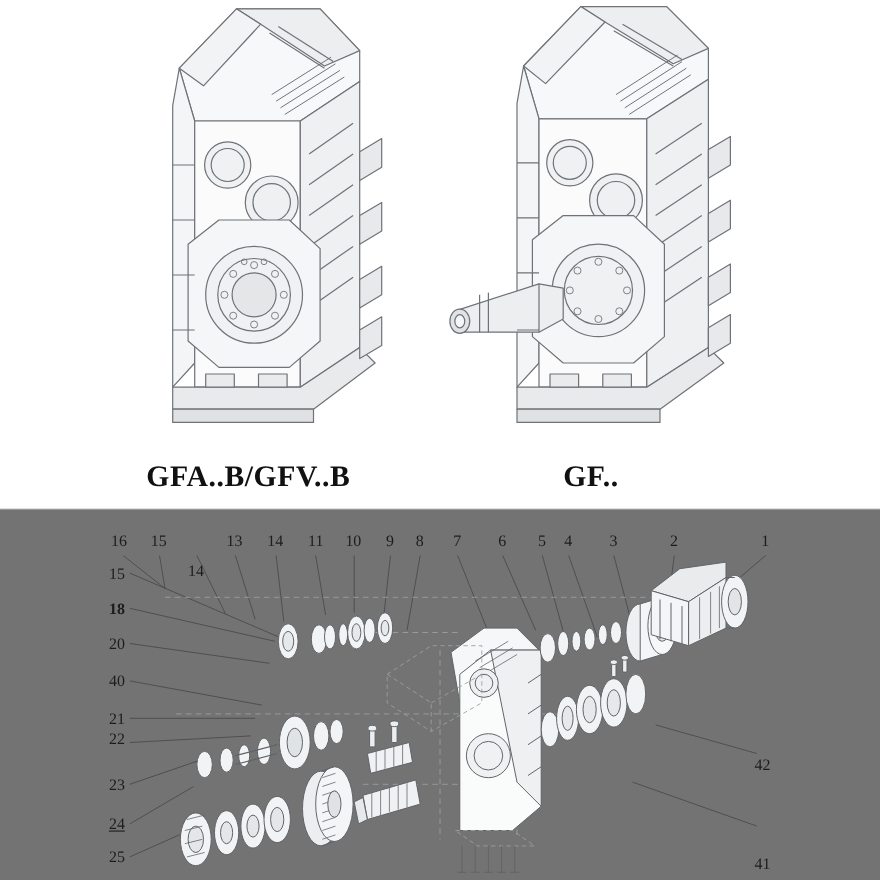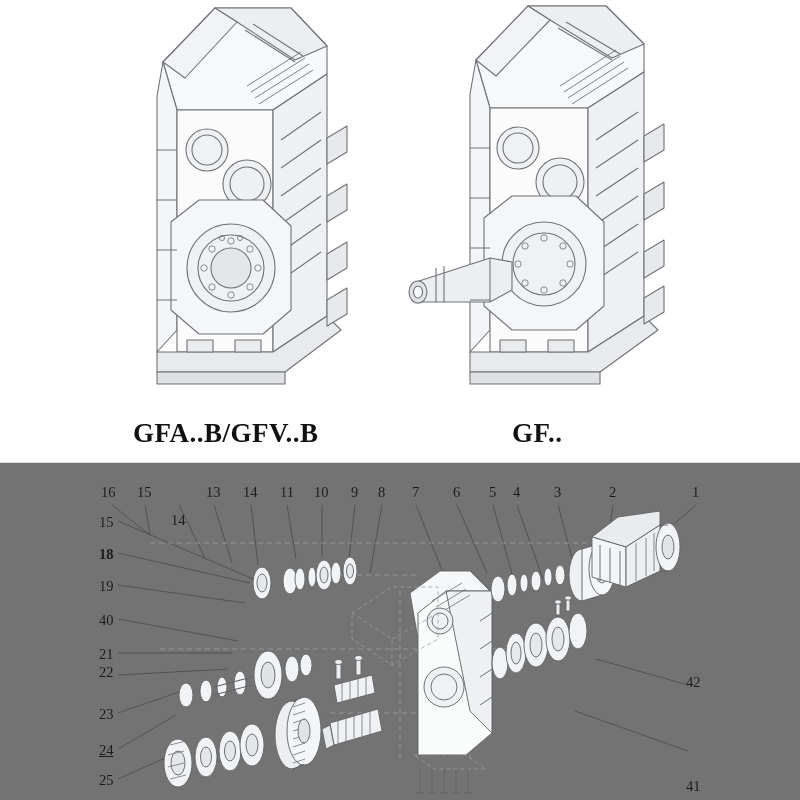--- a/index.html
+++ b/index.html
@@ -453,25 +453,25 @@
     <div class="callout-num" style="left:412px; top:22px;">7</div>
     <div class="callout-num" style="left:453px; top:22px;">6</div>
     <div class="callout-num" style="left:489px; top:22px;">5</div>
     <div class="callout-num" style="left:513px; top:22px;">4</div>
     <div class="callout-num" style="left:554px; top:22px;">3</div>
     <div class="callout-num" style="left:609px; top:22px;">2</div>
     <div class="callout-num" style="left:692px; top:22px;">1</div>
 
     <div class="callout-num" style="left:99px; top:52px;">15</div>
     <div class="callout-num" style="left:99px; top:84px;font-weight:bold;">18</div>
-    <div class="callout-num" style="left:99px; top:116px;">19</div>
+    <div class="callout-num" style="left:99px; top:116px;">20</div>
     <div class="callout-num" style="left:99px; top:150px;">40</div>
     <div class="callout-num" style="left:99px; top:184px;">21</div>
     <div class="callout-num" style="left:99px; top:202px;">22</div>
     <div class="callout-num" style="left:99px; top:244px;">23</div>
     <div class="callout-num" style="left:99px; top:280px;text-decoration:underline;">24</div>
     <div class="callout-num" style="left:99px; top:310px;">25</div>
 
-    <div class="callout-num" style="left:686px; top:212px;">42</div>
+    <div class="callout-num" style="left:686px; top:226px;">42</div>
     <div class="callout-num" style="left:686px; top:282px;margin-top:34px;">41</div>
   </div>
 
 </div>
 
 </body></html>

